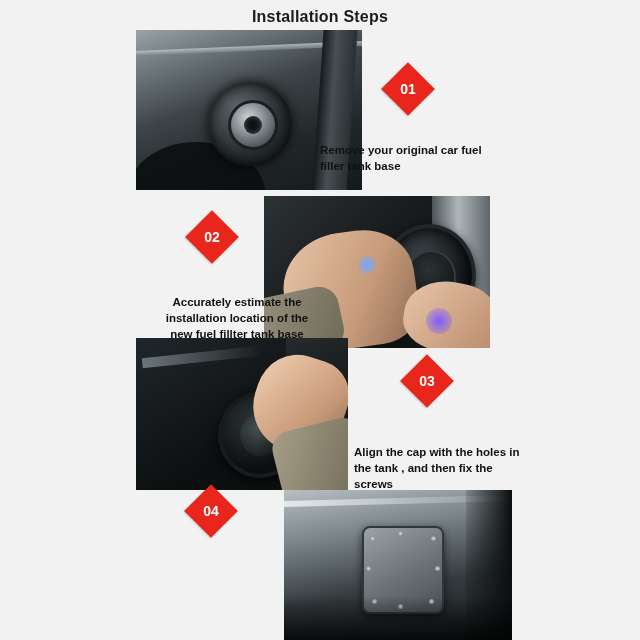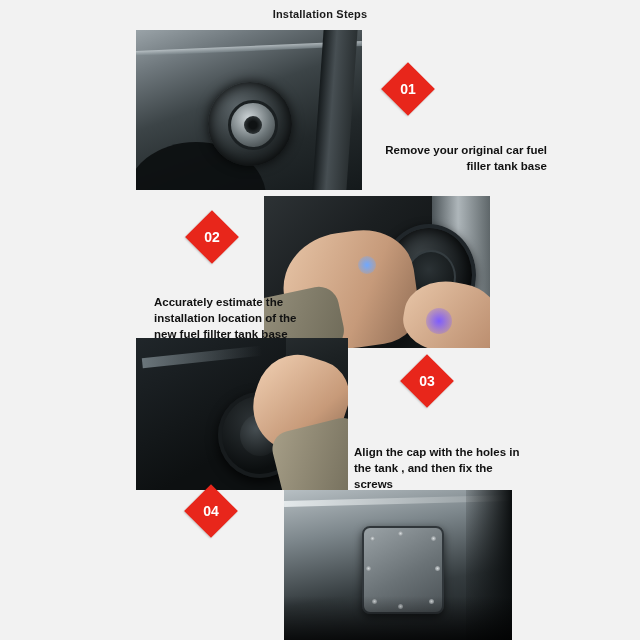--- a/index.html
+++ b/index.html
@@ -22,21 +22,21 @@
     background: #f2f2f2;
   }
 
   
   .title {
     position: absolute;
     left: 0;
     top: 8px;
     width: 640px;
     text-align: center;
-    font-size: 11px;
+    font-size: 16px;
     font-weight: bold;
     color: #1a1a1a;
     letter-spacing: 0.2px;
   }
 
   
   .photo {
     position: absolute;
     overflow: hidden;
     background: #2a2a2a;
@@ -250,22 +250,22 @@
 
   
   .caption {
     position: absolute;
     font-size: 11.5px;
     font-weight: bold;
     color: #111111;
     line-height: 16px;
     white-space: pre-line;
   }
-  .c1 { left: 357px; top: 142px; width: 190px; text-align: right; }
-  .c2 { left: 142px; top: 294px; width: 190px; text-align: left; margin-left: 12px; }
+  .c1 { left: 320px; top: 142px; width: 190px; }
+  .c2 { left: 142px; top: 294px; width: 190px; text-align: center; }
   .c3 { left: 354px; top: 444px; width: 186px; }
   .c4 { left: 140px; top: 566px; width: 218px; }
 </style>
 </head>
 <body>
 
 <div id="page">
 
   <div class="title">Installation Steps</div>
 

